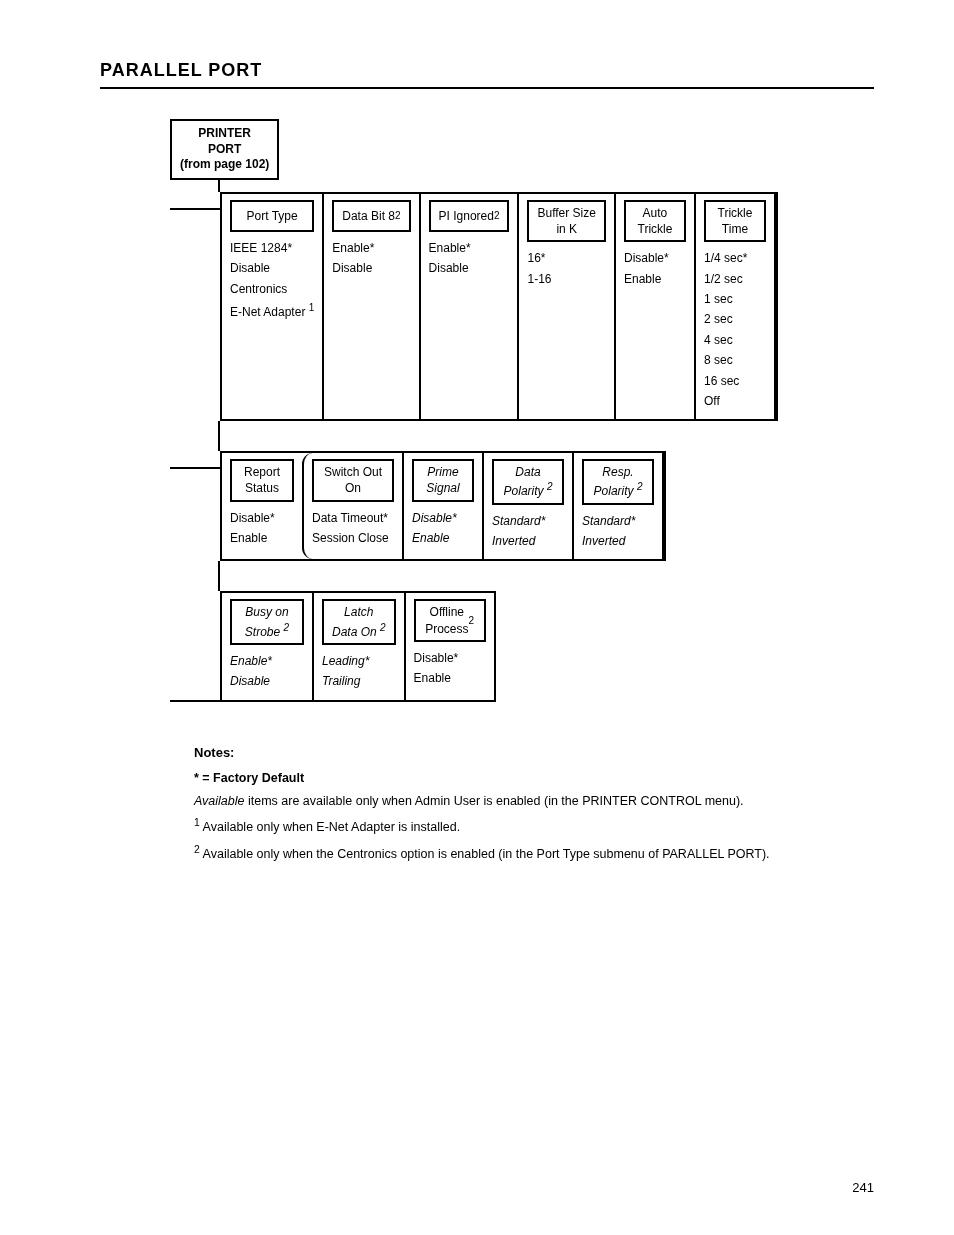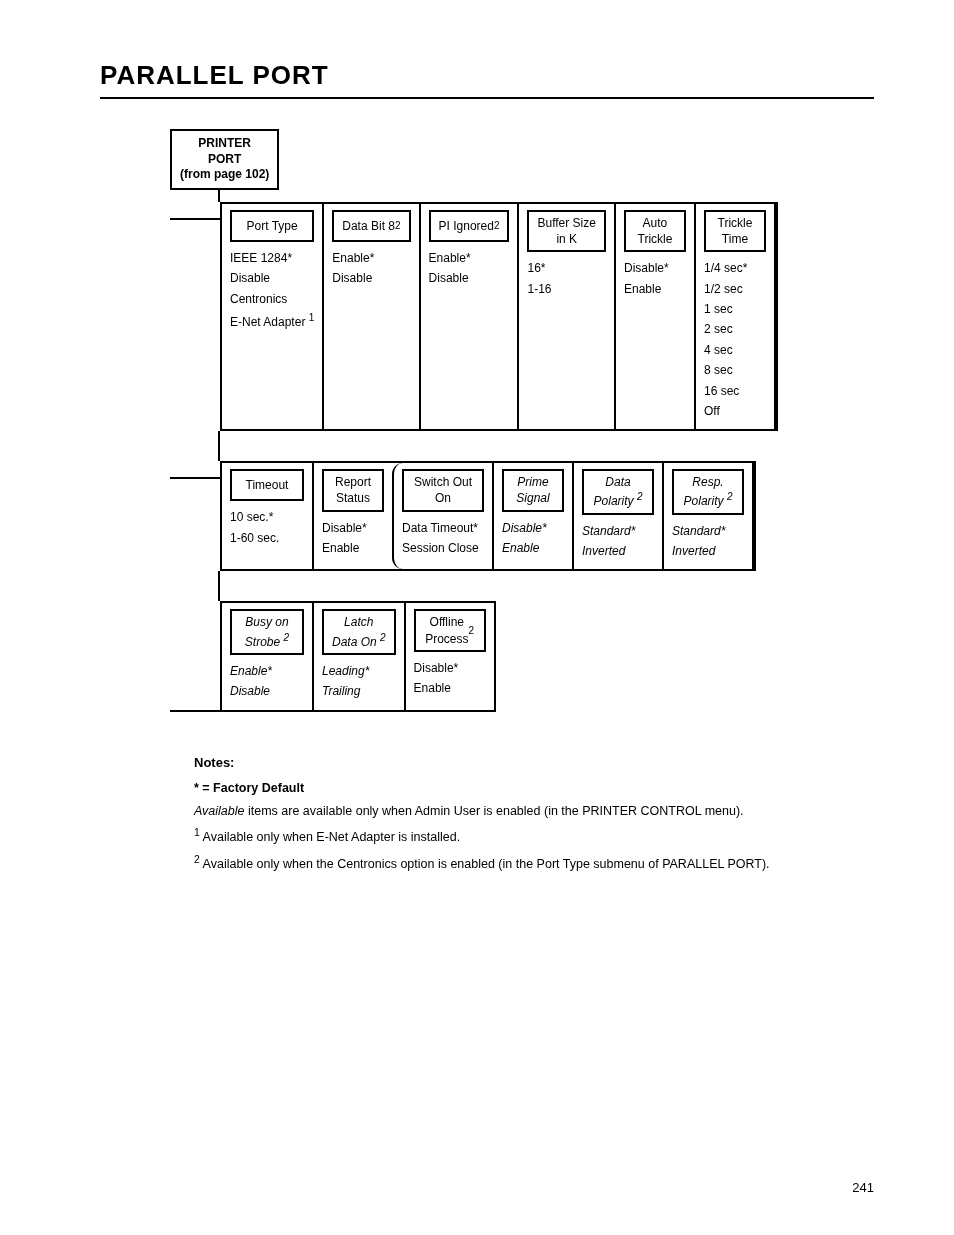--- a/index.html
+++ b/index.html
@@ -11,21 +11,21 @@
       font-size: 13px;
       color: #000;
       position: relative;
     }
 
     .page-container {
       padding: 60px 80px 60px 100px;
     }
 
     .page-title {
-      font-size: 26px;
+      font-size: 18px;
       font-weight: 900;
       letter-spacing: 1px;
       margin-bottom: 6px;
     }
 
     .title-rule {
       border: none;
       border-top: 2px solid #000;
       margin-bottom: 30px;
     }
@@ -178,24 +178,20 @@
       <div style="display:flex; flex-direction:column;">
 
         <div style="display:flex; flex-direction:row; align-items:flex-start; margin-top:0;">
           <div style="width:2px; height:30px; background:#000; margin-left:48px; margin-top:0;"></div>
         </div>
         <div style="display:flex; flex-direction:row; align-items:flex-start;">
           <div style="width:50px; height:2px; background:#000; margin-top:16px;"></div>
 
           <div style="border:2px solid #000; display:flex; flex-direction:row;">
 
-            <div class="mcol" style="min-width:90px;">
-              <div class="mheader">Timeout</div>
-              <div class="mvalues">10 sec.*<br>1-60 sec.</div>
-            </div>
 
             <div class="mcol" style="min-width:80px;">
               <div class="mheader">Report<br>Status</div>
               <div class="mvalues">Disable*<br>Enable</div>
             </div>
 
             <div class="mcol" style="min-width:100px;border-radius:11px;">
               <div class="mheader">Switch Out<br>On</div>
               <div class="mvalues">Data Timeout*<br>Session Close</div>
             </div>

